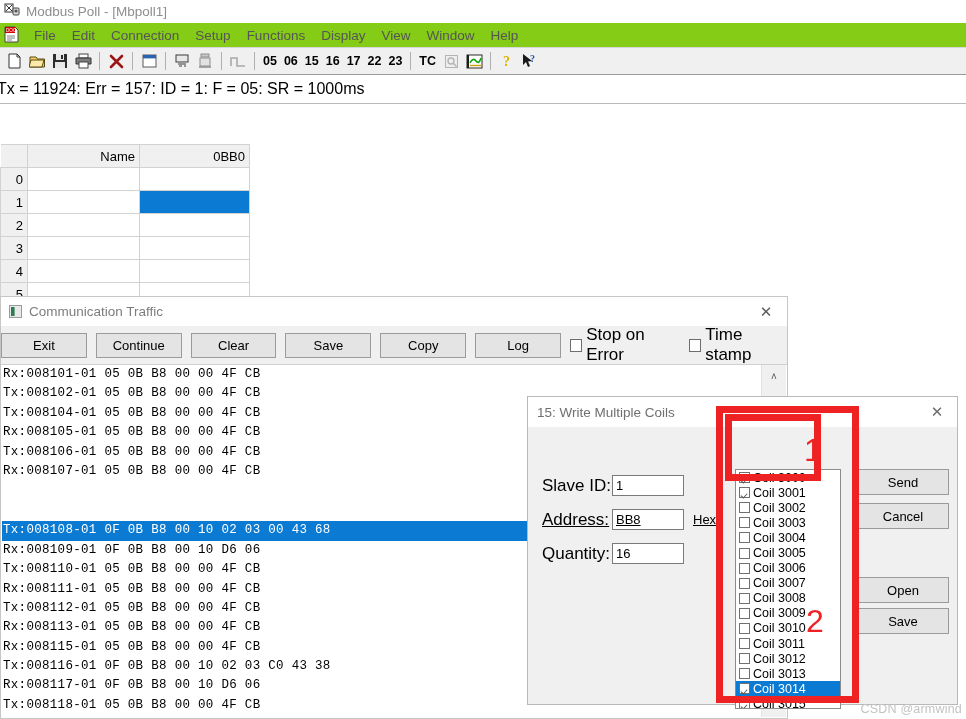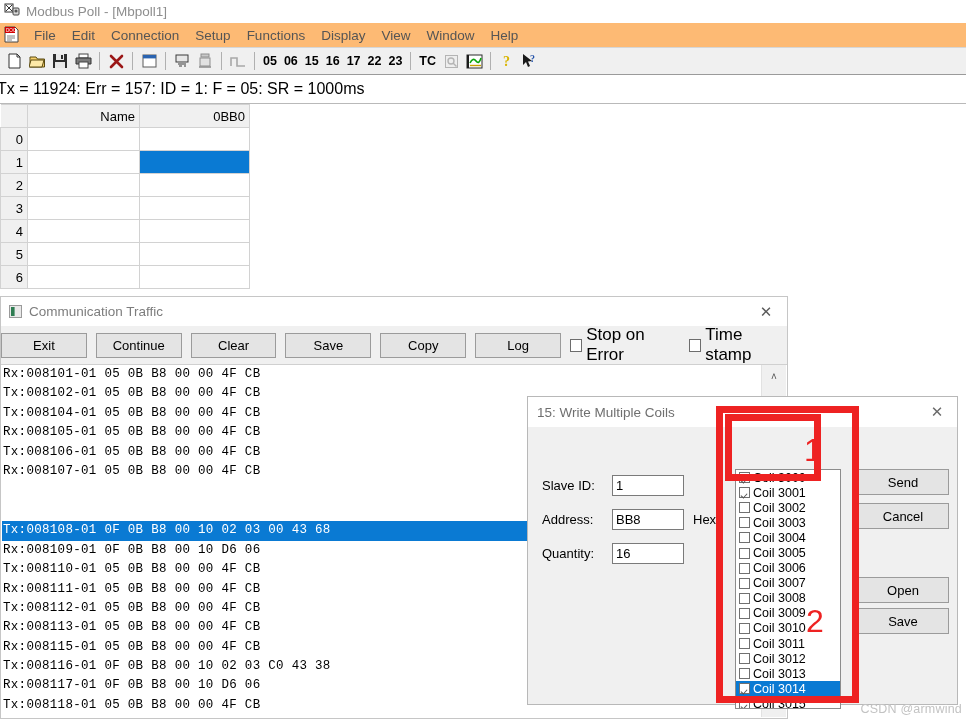--- a/index.html
+++ b/index.html
@@ -16,21 +16,21 @@
   #app{position:absolute;left:0;top:0;width:966px;height:719px;background:#fff;}
 
   .titlebar{
     height:22px;background:#fff;display:flex;align-items:center;
     padding-left:4px;border-bottom:1px solid #fff;
   }
   .titlebar .tb-icon{width:18px;height:16px;margin-right:4px;display:block;}
   .titlebar .tb-text{color:#8e8e8e;font-size:13.5px;white-space:nowrap;}
 
   .menubar{
-    height:24px;background:#fdba74;display:flex;align-items:center;
+    height:24px;background:#84cc16;display:flex;align-items:center;
     padding-left:2px;
   }
   .menubar .mb-icon{width:20px;height:18px;margin-right:4px;}
   .menubar .mi{
     color:#555;font-size:13.5px;padding:2px 8px;white-space:nowrap;
   }
 
   .toolbar{
     height:26px;background:#f0f0f0;border-top:1px solid #d6d6d6;
     border-bottom:1px solid #9a9a9a;
@@ -44,21 +44,21 @@
   }
 
   .statusline{
     height:28px;display:flex;align-items:center;
     font-size:16px;color:#000;padding-left:0px;
     border-bottom:1px solid #b9b9b9;background:#fff;
   }
   .statusline span{margin-left:-3px;}
 
   
-  .gridwrap{position:relative;background:#fff;}
+  .gridwrap{position:relative;background:#fff;margin-top:40px;}
   table.grid{border-collapse:collapse;table-layout:fixed;}
   table.grid th, table.grid td{
     border:1px solid #d2d2d2;
     height:22px;font-size:13px;font-weight:normal;
     padding:0 4px;
   }
   table.grid th{background:#f0f0f0;text-align:right;color:#000;}
   table.grid th.corner{width:18px;background:#f0f0f0;border-left:none;}
   th.rowhdr{background:#f0f0f0;text-align:center;width:18px;font-size:12.5px;}
   td.cell{background:#fff;}
@@ -125,21 +125,21 @@
     height:30px;background:#fff;display:flex;align-items:center;
     padding-left:9px;
   }
   #coildlg .cd-title .t{color:#6f6f6f;font-size:13.5px;}
   #coildlg .cd-close{
     margin-left:auto;width:40px;height:29px;display:flex;align-items:center;
     justify-content:center;color:#6a6a6a;font-size:15px;
   }
   .cd-body{position:relative;height:279px;}
   .fld{position:absolute;display:flex;align-items:center;}
-  .fld .lbl{width:70px;font-size:13px;color:#000;}
+  .fld .lbl{width:70px;font-size:17px;color:#000;}
   .fld input{
     width:72px;height:21px;border:1px solid #7a7a7a;background:#fff;
     font-family:"Liberation Sans",sans-serif;font-size:13px;padding:0 3px;
     box-sizing:border-box;color:#000;outline:none;
   }
   .fld .hex{margin-left:9px;font-size:13px;}
 
   .coillist{
     position:absolute;left:207px;top:42px;width:106px;height:240px;
     background:#fff;border:1px solid #8c8c8c;box-sizing:border-box;
@@ -424,21 +424,21 @@
     <div class="cd-title">
       <span class="t">15: Write Multiple Coils</span>
       <span class="cd-close">✕</span>
     </div>
 
     <div class="cd-body">
       <div class="fld" style="left:14px;top:48px;">
         <span class="lbl">Slave ID:</span>
         <input value="1" style="">
       </div>
-      <div class="fld" style="left:14px;top:82px;">
+      <div class="fld" style="left:14px;top:82px;text-decoration:underline;">
         <span class="lbl">Address:</span>
         <input value="BB8" style="">
         <span class="hex">Hex</span>
       </div>
       <div class="fld" style="left:14px;top:116px;">
         <span class="lbl">Quantity:</span>
         <input value="16" style="">
       </div>
 
       <div class="coillist">

